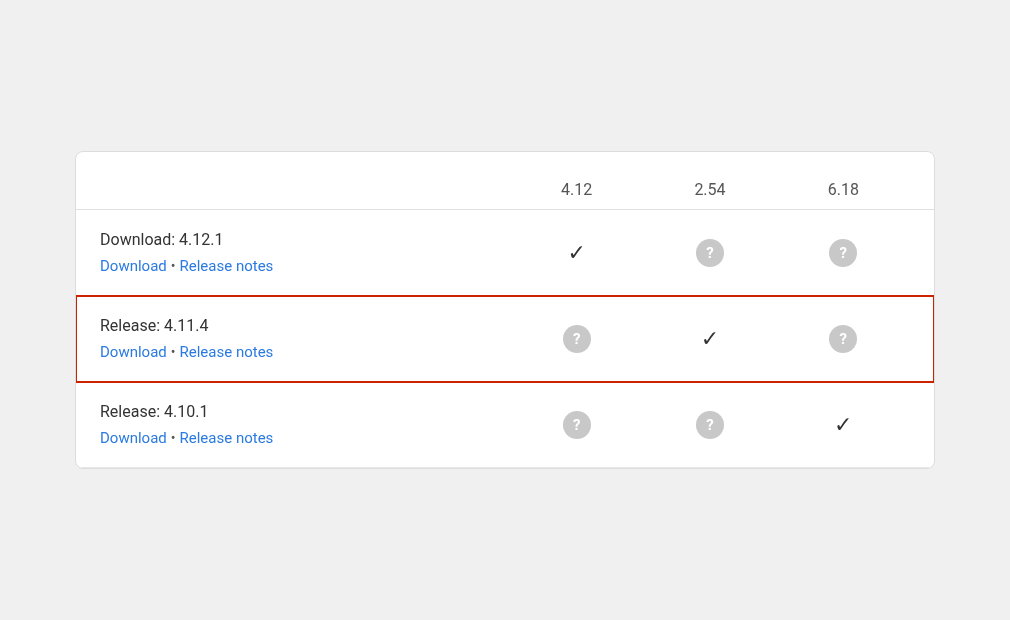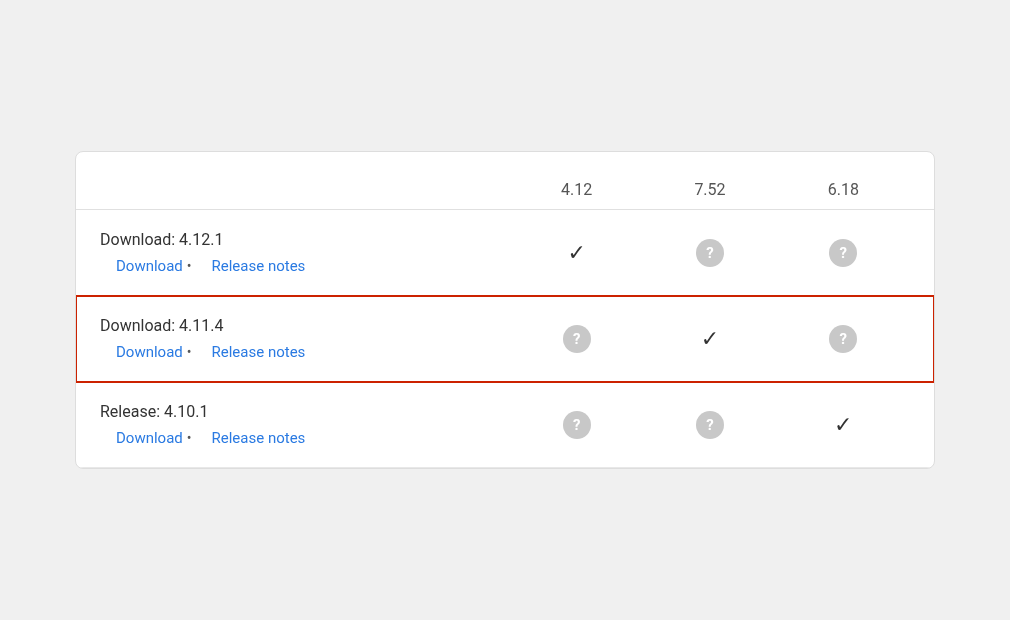--- a/index.html
+++ b/index.html
@@ -92,21 +92,20 @@
       display: flex;
       align-items: center;
       gap: 4px;
       font-size: 15px;
     }
 
     .link {
       color: #2a7ae2;
       text-decoration: none;
       cursor: pointer;
-      margin-left: 16px;
     }
 
     .dot {
       color: #555;
       font-size: 14px;
     }
 
     .row-cells {
       display: flex;
       width: 400px;
@@ -143,21 +142,21 @@
 <body>
 
 <div class="table-container">
 
   <div class="header-row">
     <div class="header-plugin"></div>
     <div class="header-ckeditor-group">
       <div class="header-ckeditor-title"></div>
       <div class="header-versions">
         <div class="header-version-label">4.12</div>
-        <div class="header-version-label">7.52</div>
+        <div class="header-version-label">2.54</div>
         <div class="header-version-label">6.18</div>
       </div>
     </div>
   </div>
 
   <div id="rows-container">
       <div class="data-row">
         <div class="row-info">
           <div class="version-text">Download: 4.12.1</div>
           <div class="row-links">
@@ -173,21 +172,21 @@
           <div class="cell">
             <div class="question-circle">?</div>
           </div>
           <div class="cell">
             <div class="question-circle">?</div>
           </div>
         </div>
       </div>
       <div class="data-row highlighted">
         <div class="row-info">
-          <div class="version-text">Download: 4.11.4</div>
+          <div class="version-text">Release: 4.11.4</div>
           <div class="row-links">
             <a class="link" href="#">Download</a>
             <span class="dot"> • </span>
             <a class="link" href="#">Release notes</a>
           </div>
         </div>
         <div class="row-cells">
           <div class="cell">
             <div class="question-circle">?</div>
           </div>

